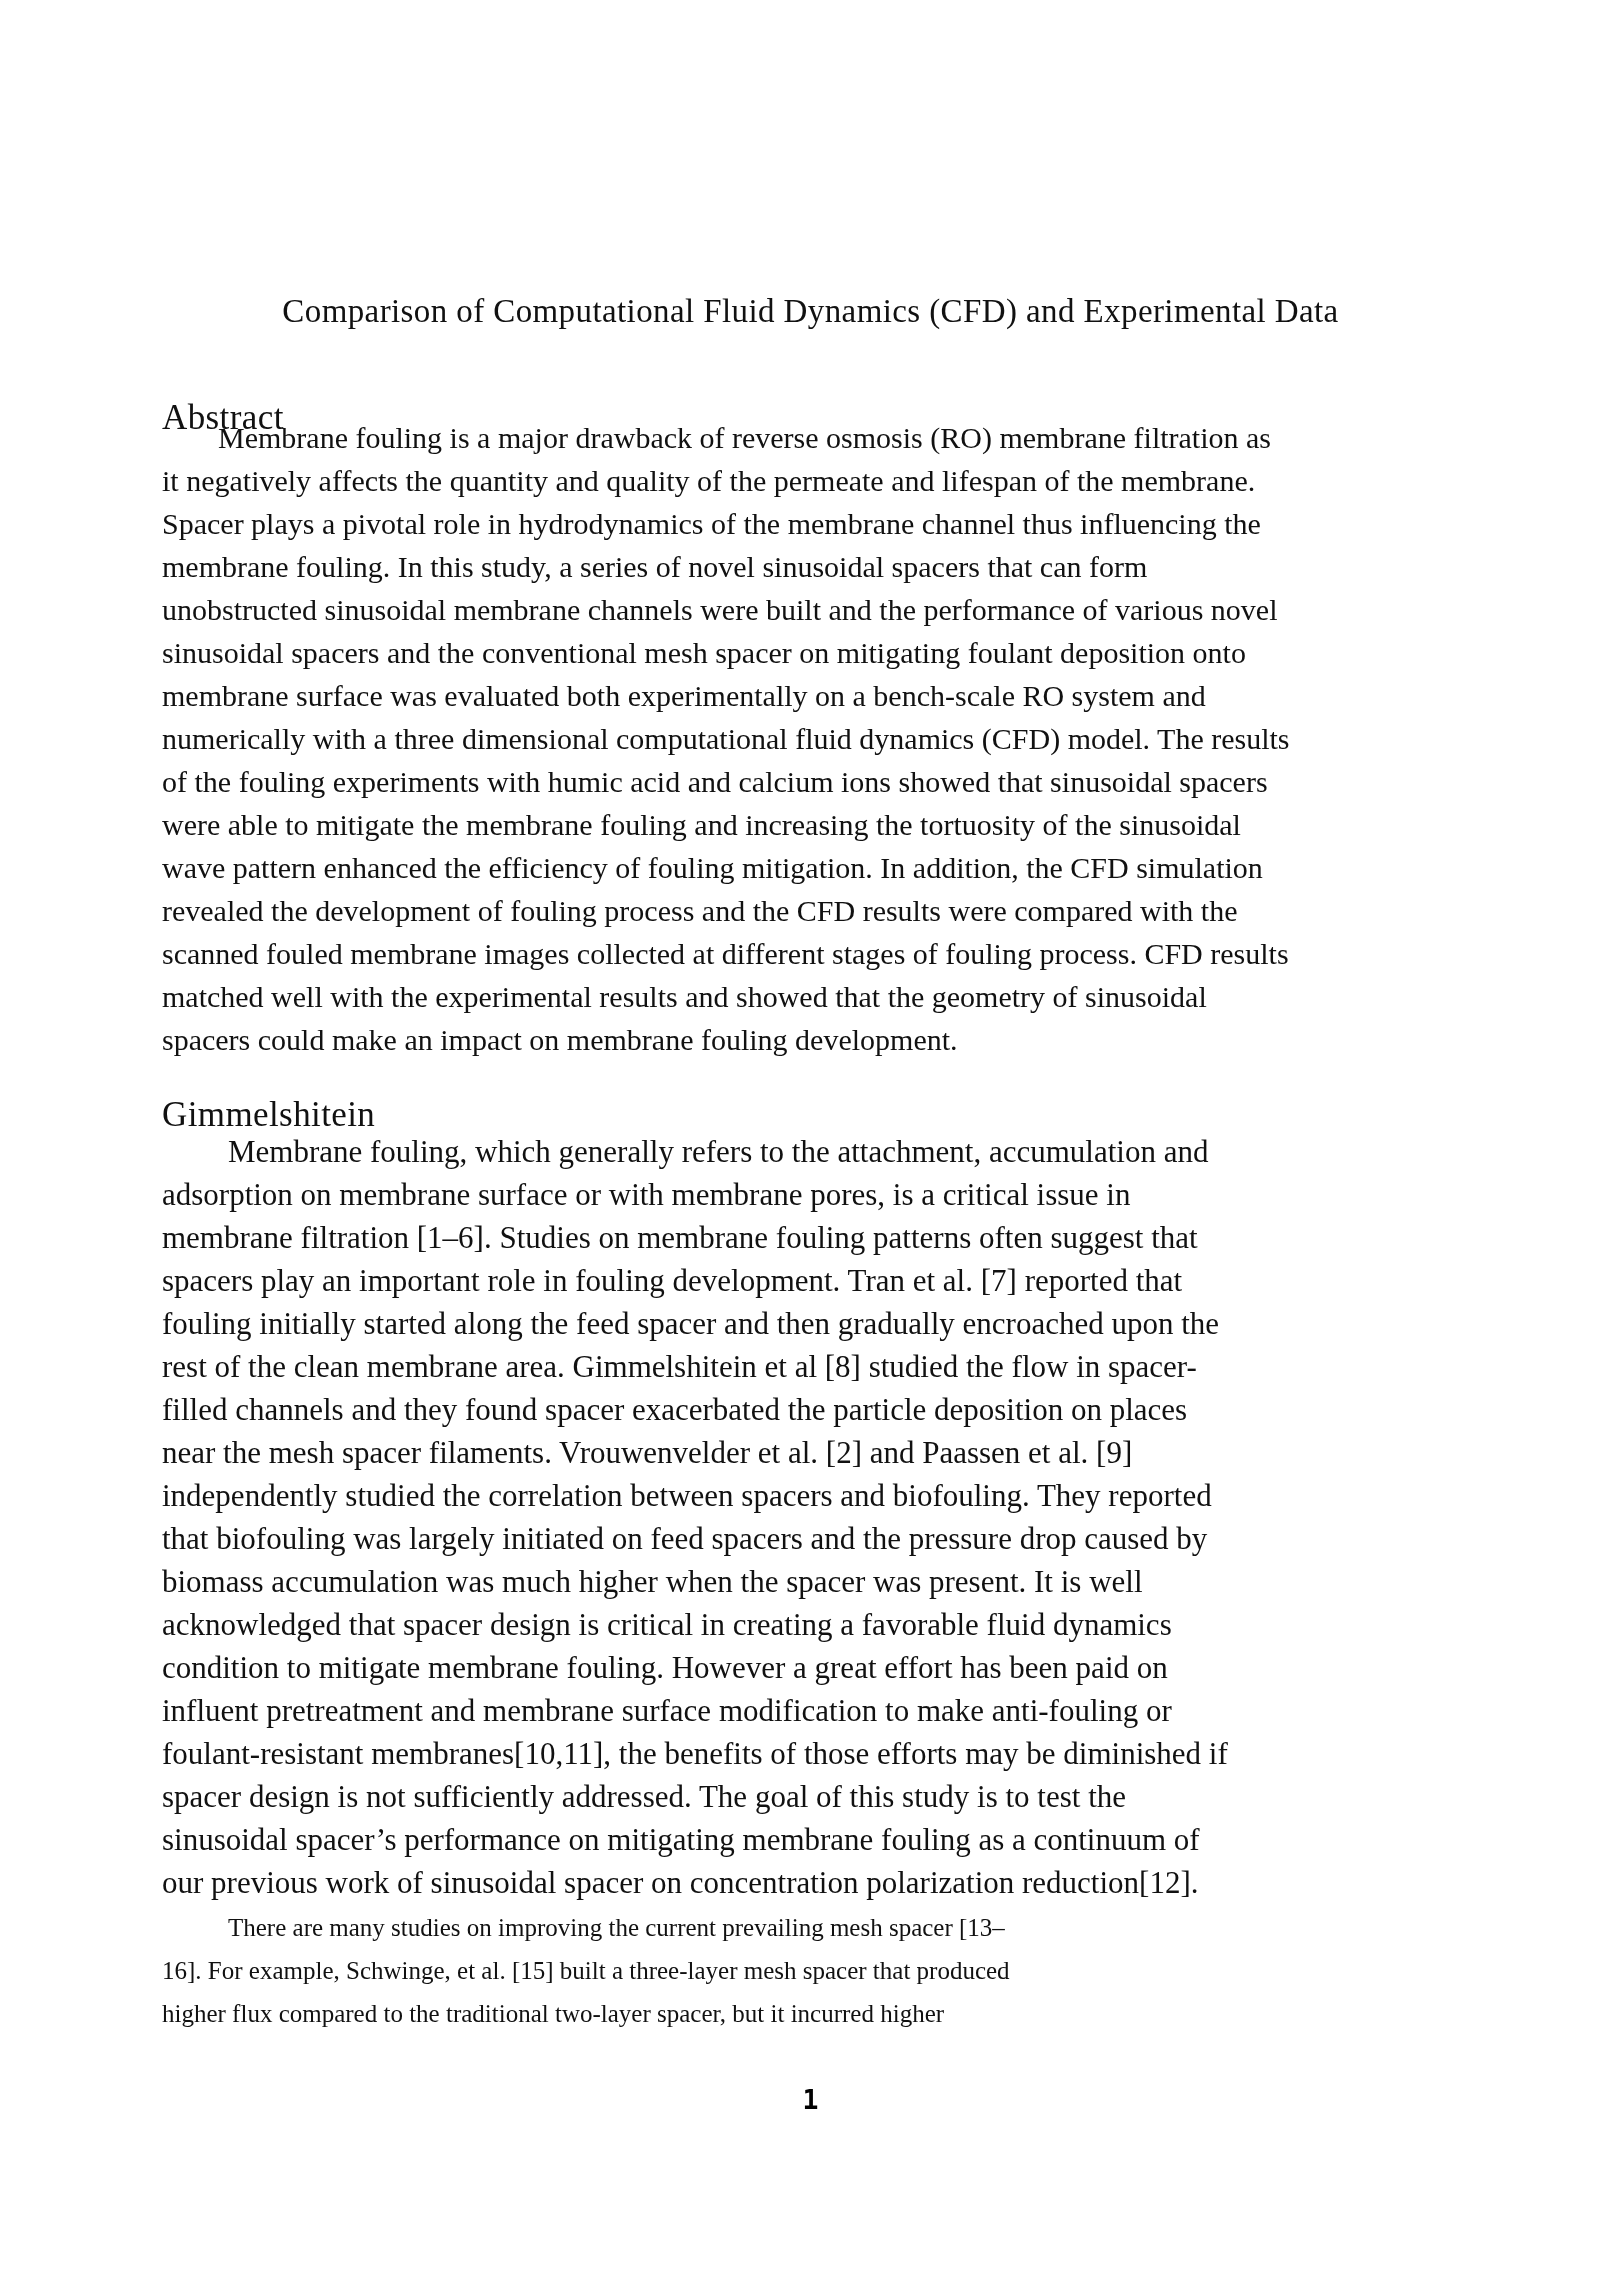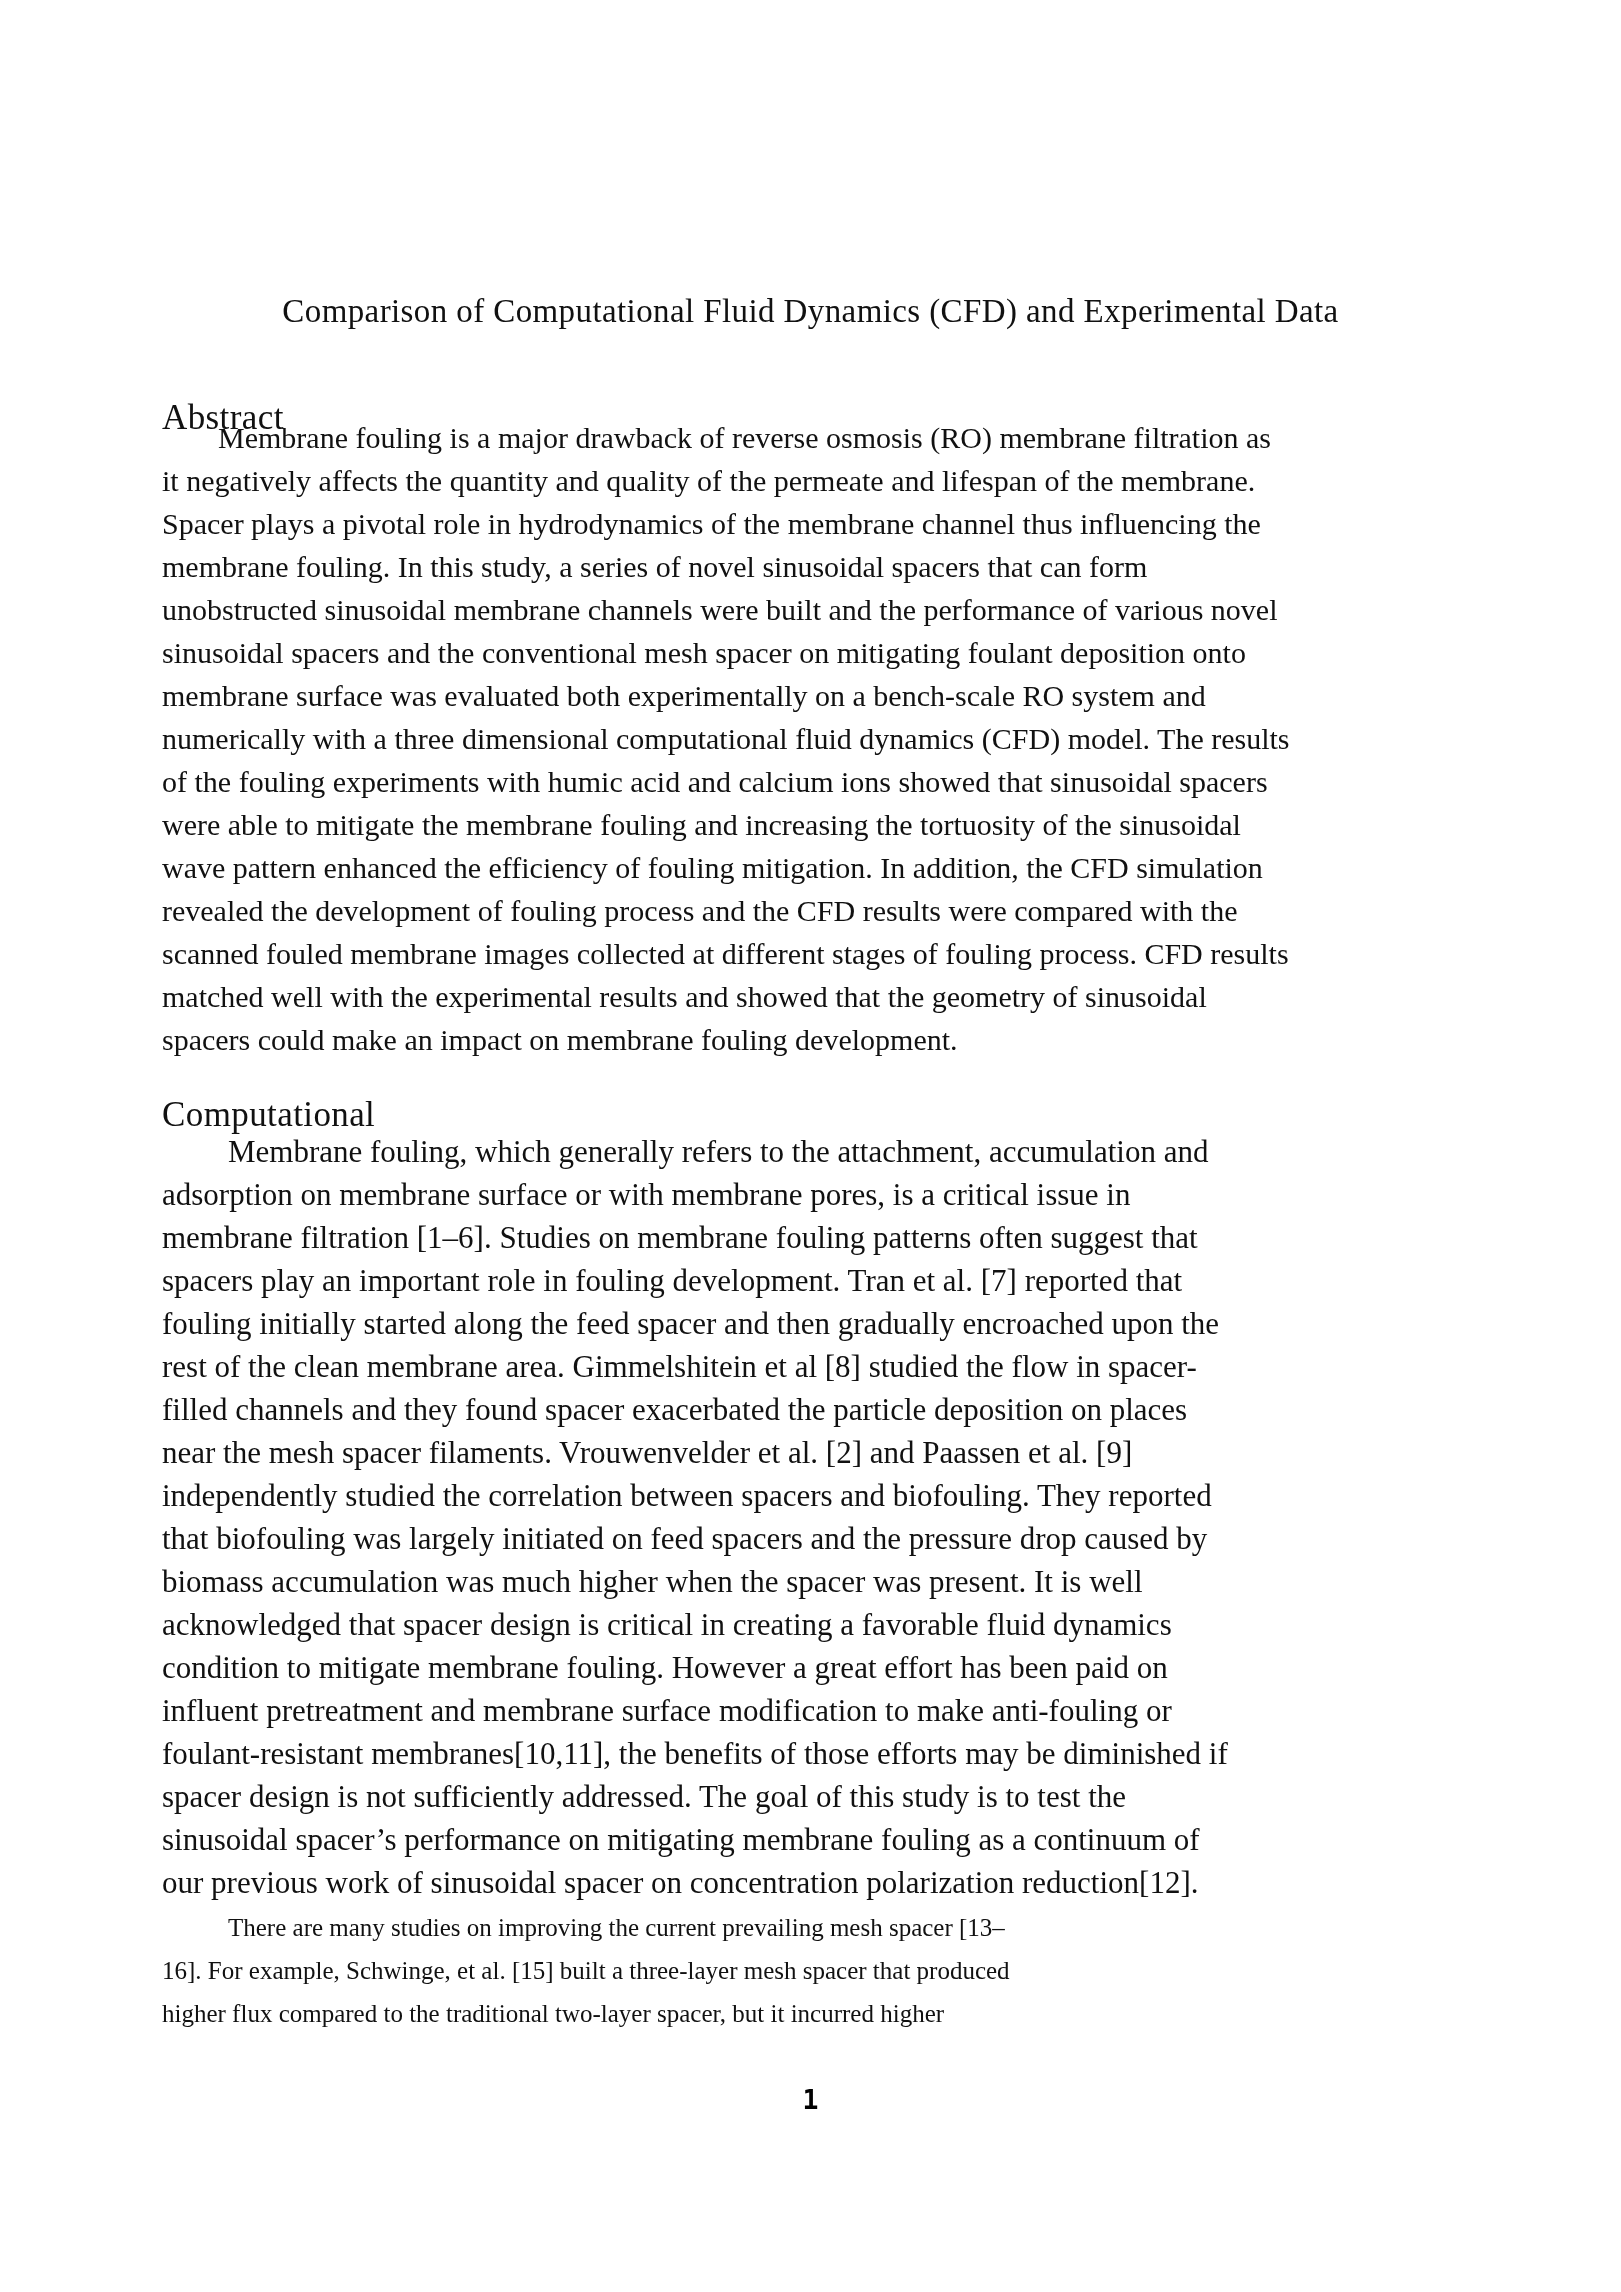--- a/index.html
+++ b/index.html
@@ -74,21 +74,21 @@
 
   <div class="title-block">
     <div class="title-line">Comparison of Computational Fluid Dynamics (CFD) and Experimental Data</div>
   </div>
 
 
   <div id="h-abstract" class="heading">Abstract</div>
 
   <div id="p-abstract" class="para"><div class="line">Membrane fouling is a major drawback of reverse osmosis (RO) membrane filtration as</div><div class="line">it negatively affects the quantity and quality of the permeate and lifespan of the membrane.</div><div class="line">Spacer plays a pivotal role in hydrodynamics of the membrane channel thus influencing the</div><div class="line">membrane fouling. In this study, a series of novel sinusoidal spacers that can form</div><div class="line">unobstructed sinusoidal membrane channels were built and the performance of various novel</div><div class="line">sinusoidal spacers and the conventional mesh spacer on mitigating foulant deposition onto</div><div class="line">membrane surface was evaluated both experimentally on a bench-scale RO system and</div><div class="line">numerically with a three dimensional computational fluid dynamics (CFD) model. The results</div><div class="line">of the fouling experiments with humic acid and calcium ions showed that sinusoidal spacers</div><div class="line">were able to mitigate the membrane fouling and increasing the tortuosity of the sinusoidal</div><div class="line">wave pattern enhanced the efficiency of fouling mitigation. In addition, the CFD simulation</div><div class="line">revealed the development of fouling process and the CFD results were compared with the</div><div class="line">scanned fouled membrane images collected at different stages of fouling process. CFD results</div><div class="line">matched well with the experimental results and showed that the geometry of sinusoidal</div><div class="line">spacers could make an impact on membrane fouling development.</div></div>
 
-  <div id="h-intro" class="heading">Computational</div>
+  <div id="h-intro" class="heading">Gimmelshitein</div>
 
   <div id="p-intro1" class="para"><div class="line">Membrane fouling, which generally refers to the attachment, accumulation and</div><div class="line">adsorption on membrane surface or with membrane pores, is a critical issue in</div><div class="line">membrane filtration [1–6]. Studies on membrane fouling patterns often suggest that</div><div class="line">spacers play an important role in fouling development. Tran et al. [7] reported that</div><div class="line">fouling initially started along the feed spacer and then gradually encroached upon the</div><div class="line">rest of the clean membrane area. Gimmelshitein et al [8] studied the flow in spacer-</div><div class="line">filled channels and they found spacer exacerbated the particle deposition on places</div><div class="line">near the mesh spacer filaments. Vrouwenvelder et al. [2] and Paassen et al. [9]</div><div class="line">independently studied the correlation between spacers and biofouling. They reported</div><div class="line">that biofouling was largely initiated on feed spacers and the pressure drop caused by</div><div class="line">biomass accumulation was much higher when the spacer was present. It is well</div><div class="line">acknowledged that spacer design is critical in creating a favorable fluid dynamics</div><div class="line">condition to mitigate membrane fouling. However a great effort has been paid on</div><div class="line">influent pretreatment and membrane surface modification to make anti-fouling or</div><div class="line">foulant-resistant membranes[10,11], the benefits of those efforts may be diminished if</div><div class="line">spacer design is not sufficiently addressed. The goal of this study is to test the</div><div class="line">sinusoidal spacer’s performance on mitigating membrane fouling as a continuum of</div><div class="line">our previous work of sinusoidal spacer on concentration polarization reduction[12].</div></div>
 
   <div id="p-intro2" class="para"><div class="line">There are many studies on improving the current prevailing mesh spacer [13–</div><div class="line">16]. For example, Schwinge, et al. [15] built a three-layer mesh spacer that produced</div><div class="line">higher flux compared to the traditional two-layer spacer, but it incurred higher</div></div>
 
   <div class="page-number">1</div>
 
 </div>
 
 

